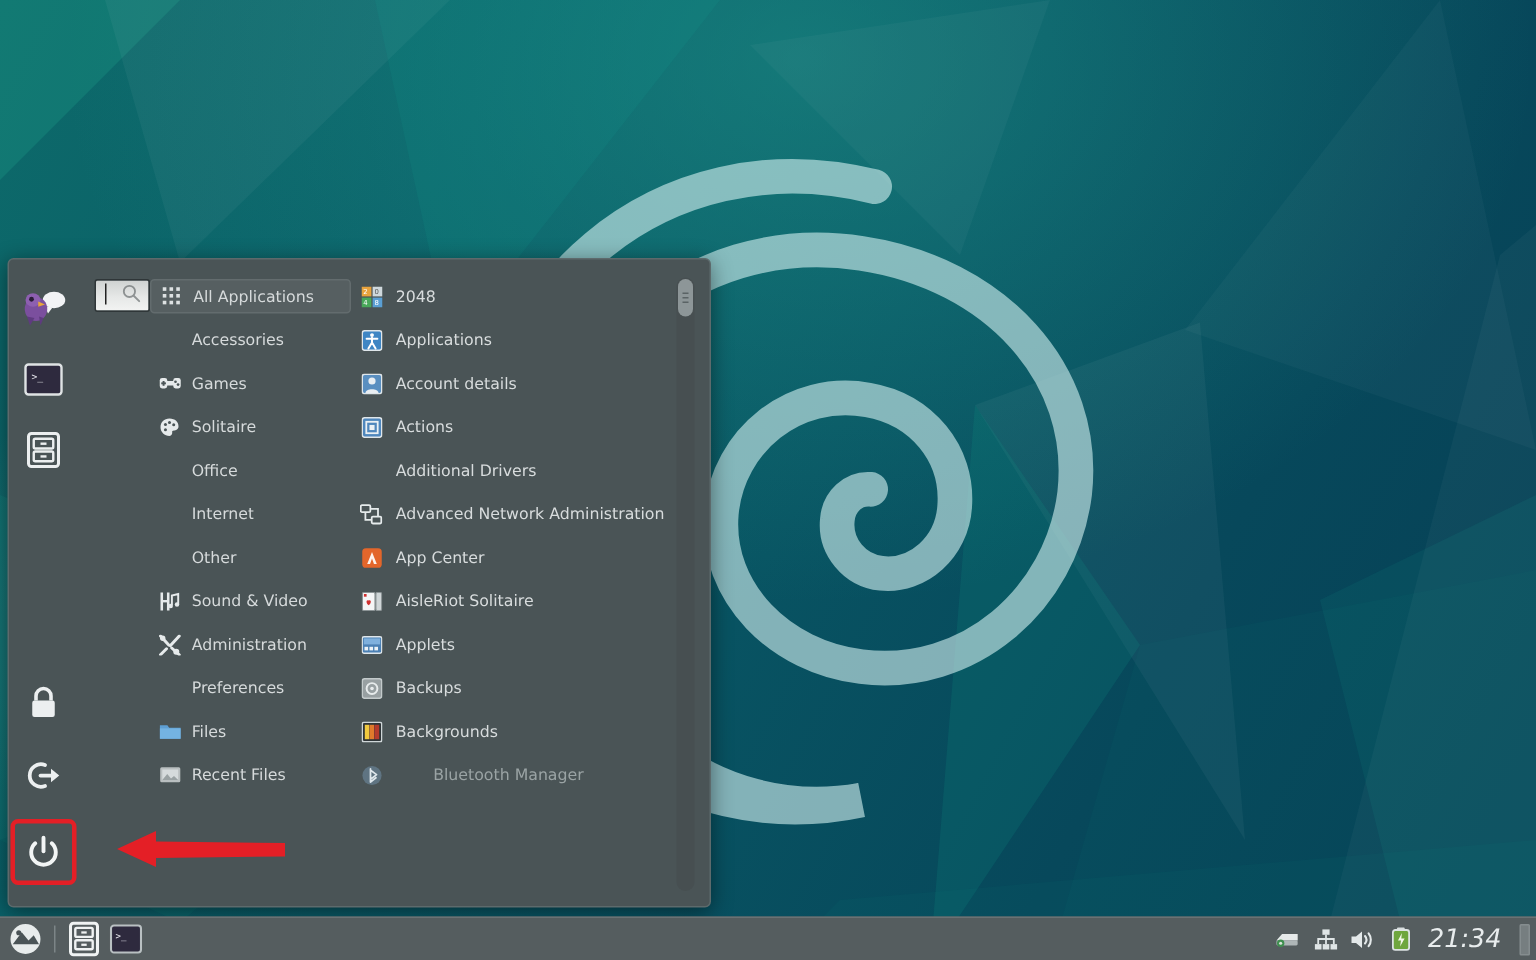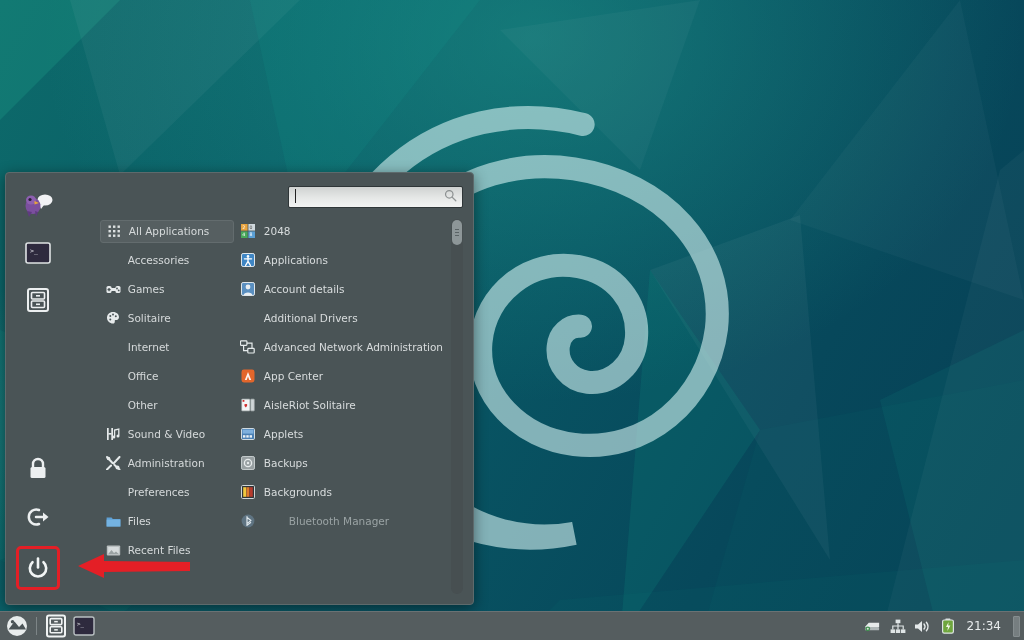--- a/index.html
+++ b/index.html
@@ -72,24 +72,23 @@
     border-radius: 5px;
     width: 44px; height: 44px;
     box-sizing: border-box;
     margin-bottom: 14px;
   }
 
   
   #menu-content {
     flex: 1 1 auto;
     display: flex;
-    flex-direction: column;
+    flex-direction: row;
     padding: 12px 10px 10px 10px;
     box-sizing: border-box;
-    align-items: flex-end;
   }
 
   
   #search-row { position: relative; margin-bottom: 11px; }
   #search-input {
     width: 100%;
     height: 22px;
     box-sizing: border-box;
     border: 1px solid #2f3638;
     border-radius: 2px;
@@ -222,23 +221,24 @@
     margin: 0 6px 0 4px;
   }
   #taskbar-spacer { flex: 1 1 auto; }
   #tray {
     display: flex; align-items: center;
     padding-right: 4px;
     gap: 8px;
   }
   .tray-icon { width: 17px; height: 17px; display: flex; align-items: center; justify-content: center; }
   #tray-clock {
-    color: #e8eced; font-size: 12px;
+    color: #e8eced; font-size: 17px;
     font-family: "DejaVu Sans", sans-serif;
     padding: 0 2px;
+    font-style: italic;
   }
   #tray-handle {
     width: 5px; height: 19px;
     background: #767e80;
     border: 1px solid #858d8f;
     border-radius: 1px;
     margin-left: 2px;
   }
 </style>
 </head>
@@ -390,26 +390,26 @@
                 <circle cx="7" cy="3.6" r="1" fill="#4a5456"></circle>
                 <circle cx="9.8" cy="5.2" r="1" fill="#4a5456"></circle>
                 <circle cx="4.3" cy="8.5" r="1" fill="#4a5456"></circle>
               </svg>
             </span>
             <span class="cat-label">Solitaire</span>
           </div>
 
           <div class="cat-item">
             <span class="cat-icon empty"></span>
+            <span class="cat-label">Office</span>
+          </div>
+
+          <div class="cat-item">
+            <span class="cat-icon empty"></span>
             <span class="cat-label">Internet</span>
-          </div>
-
-          <div class="cat-item">
-            <span class="cat-icon empty"></span>
-            <span class="cat-label">Office</span>
           </div>
 
           <div class="cat-item">
             <span class="cat-icon empty"></span>
             <span class="cat-label">Other</span>
           </div>
 
           <div class="cat-item">
             <span class="cat-icon">
               <svg width="14" height="14" viewBox="0 0 14 14">
@@ -498,20 +498,30 @@
               <span class="app-icon">
                 <svg width="14" height="14" viewBox="0 0 14 14">
                   <rect x="0.5" y="0.5" width="13" height="13" rx="1.6" fill="#5a8fc0" stroke="#dfe6ea" stroke-width="1"></rect>
                   <circle cx="7" cy="5" r="2.4" fill="#e9eef2"></circle>
                   <path d="M2.6 13 C2.6 9.6 11.4 9.6 11.4 13 Z" fill="#e9eef2"></path>
                 </svg>
               </span>
               <span>Account details</span>
             </div>
 
+            <div class="app-item">
+              <span class="app-icon">
+                <svg width="14" height="14" viewBox="0 0 14 14">
+                  <rect x="0.5" y="0.5" width="13" height="13" rx="1.6" fill="#4f87bd" stroke="#dfe6ea" stroke-width="1"></rect>
+                  <rect x="3.2" y="3.2" width="7.6" height="7.6" fill="none" stroke="#eaf0f4" stroke-width="1.2"></rect>
+                  <rect x="5.3" y="5.3" width="3.4" height="3.4" fill="#eaf0f4"></rect>
+                </svg>
+              </span>
+              <span>Actions</span>
+            </div>
 
             <div class="app-item">
               <span class="app-icon empty"></span>
               <span>Additional Drivers</span>
             </div>
 
             <div class="app-item">
               <span class="app-icon">
                 <svg width="15" height="14" viewBox="0 0 15 14">
                   <rect x="0.5" y="0.8" width="6.4" height="4.6" rx="0.8" fill="#4a5456" stroke="#e6ebec" stroke-width="1.2"></rect>

